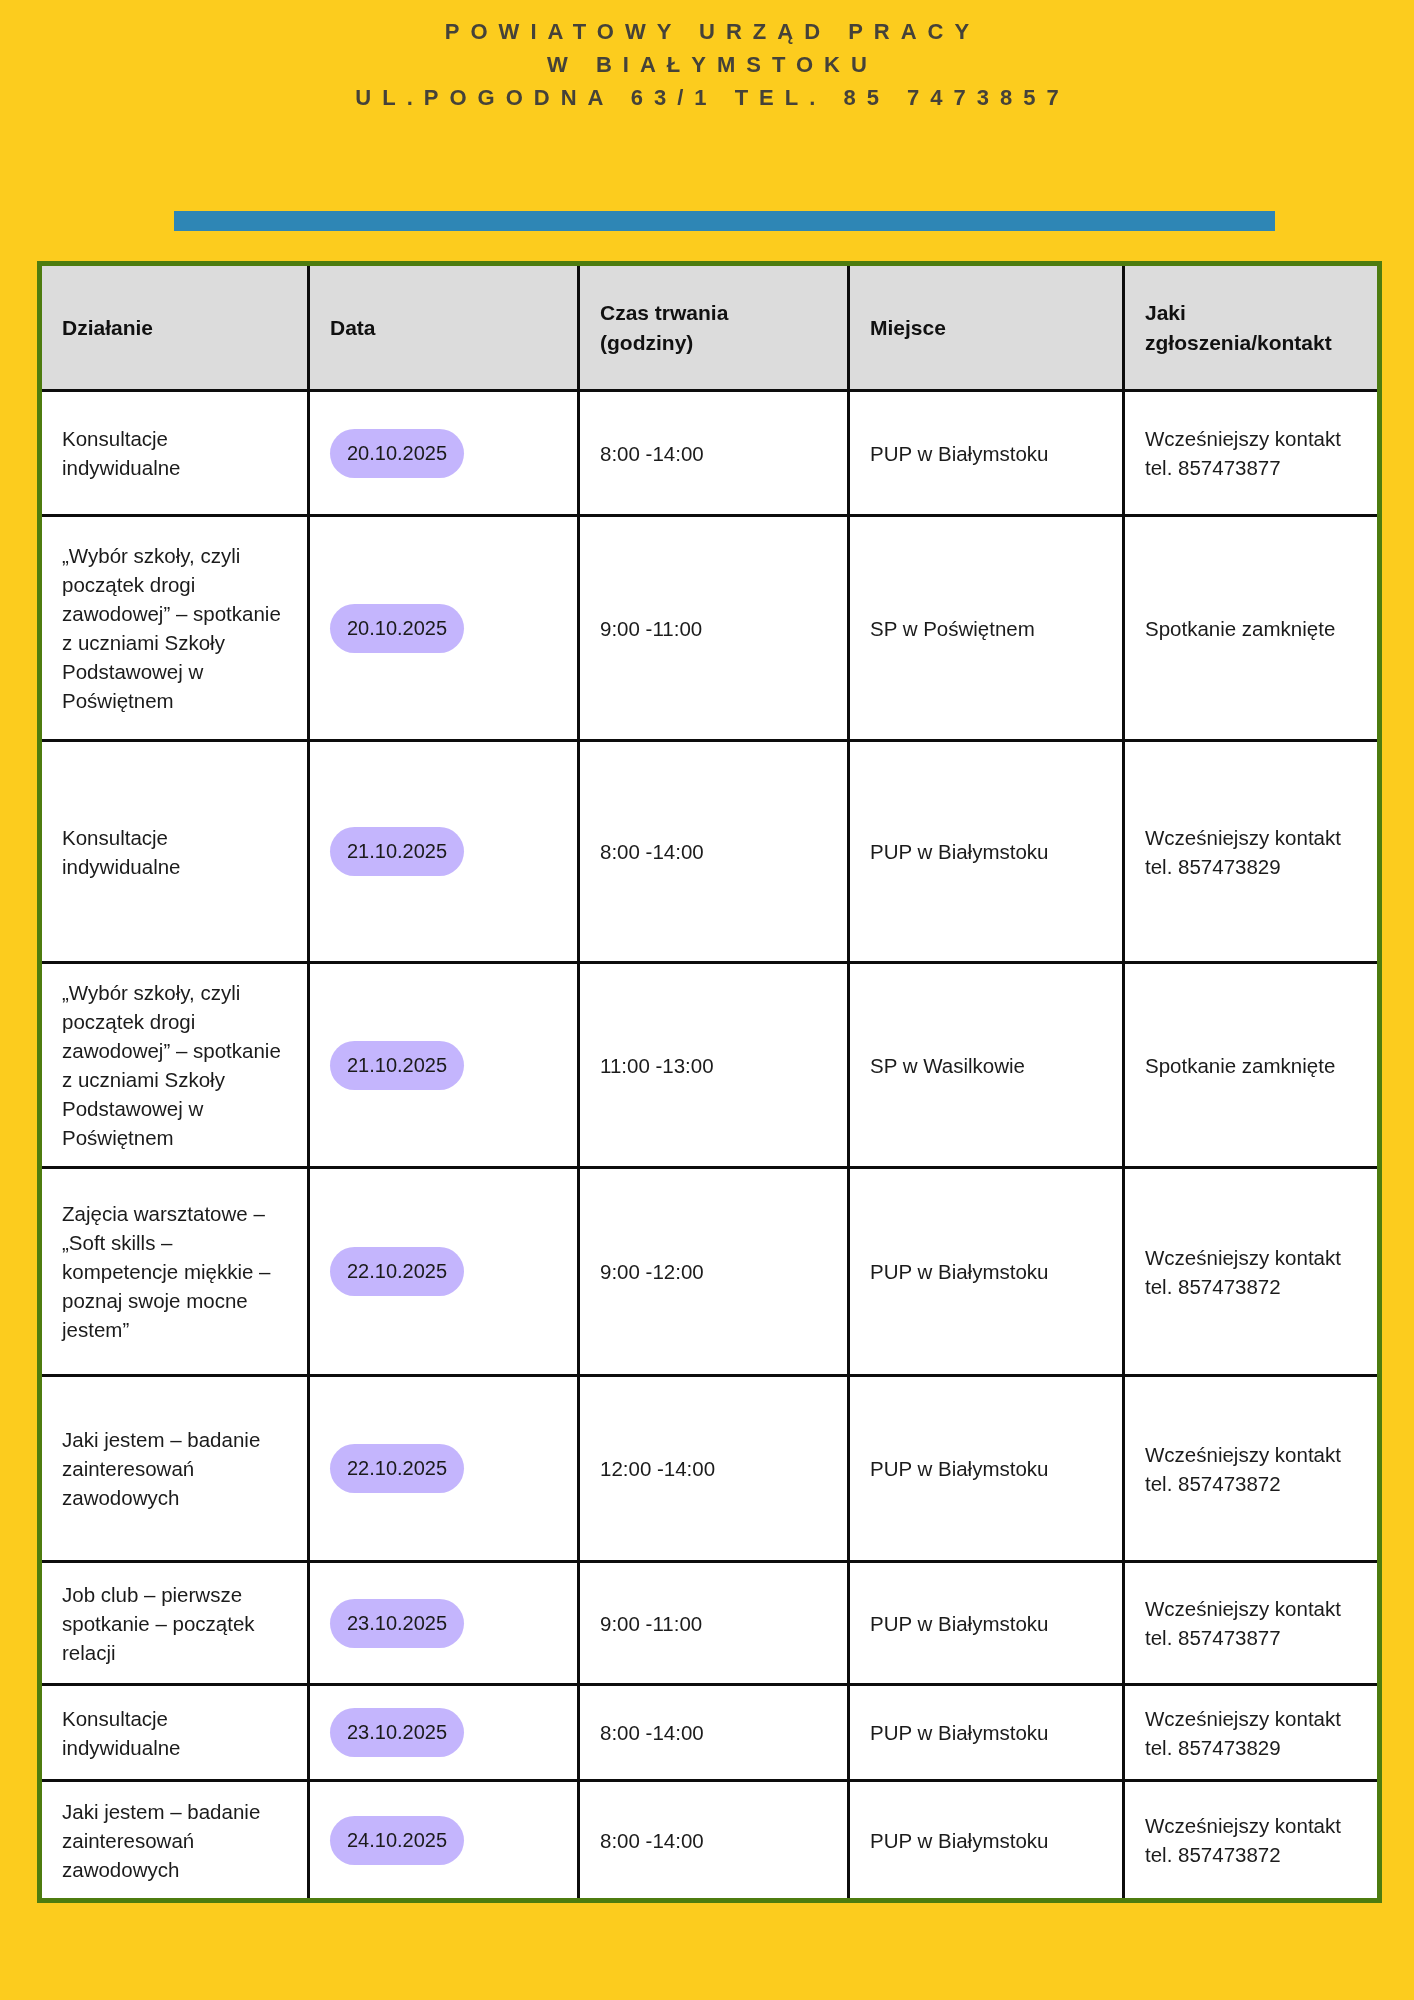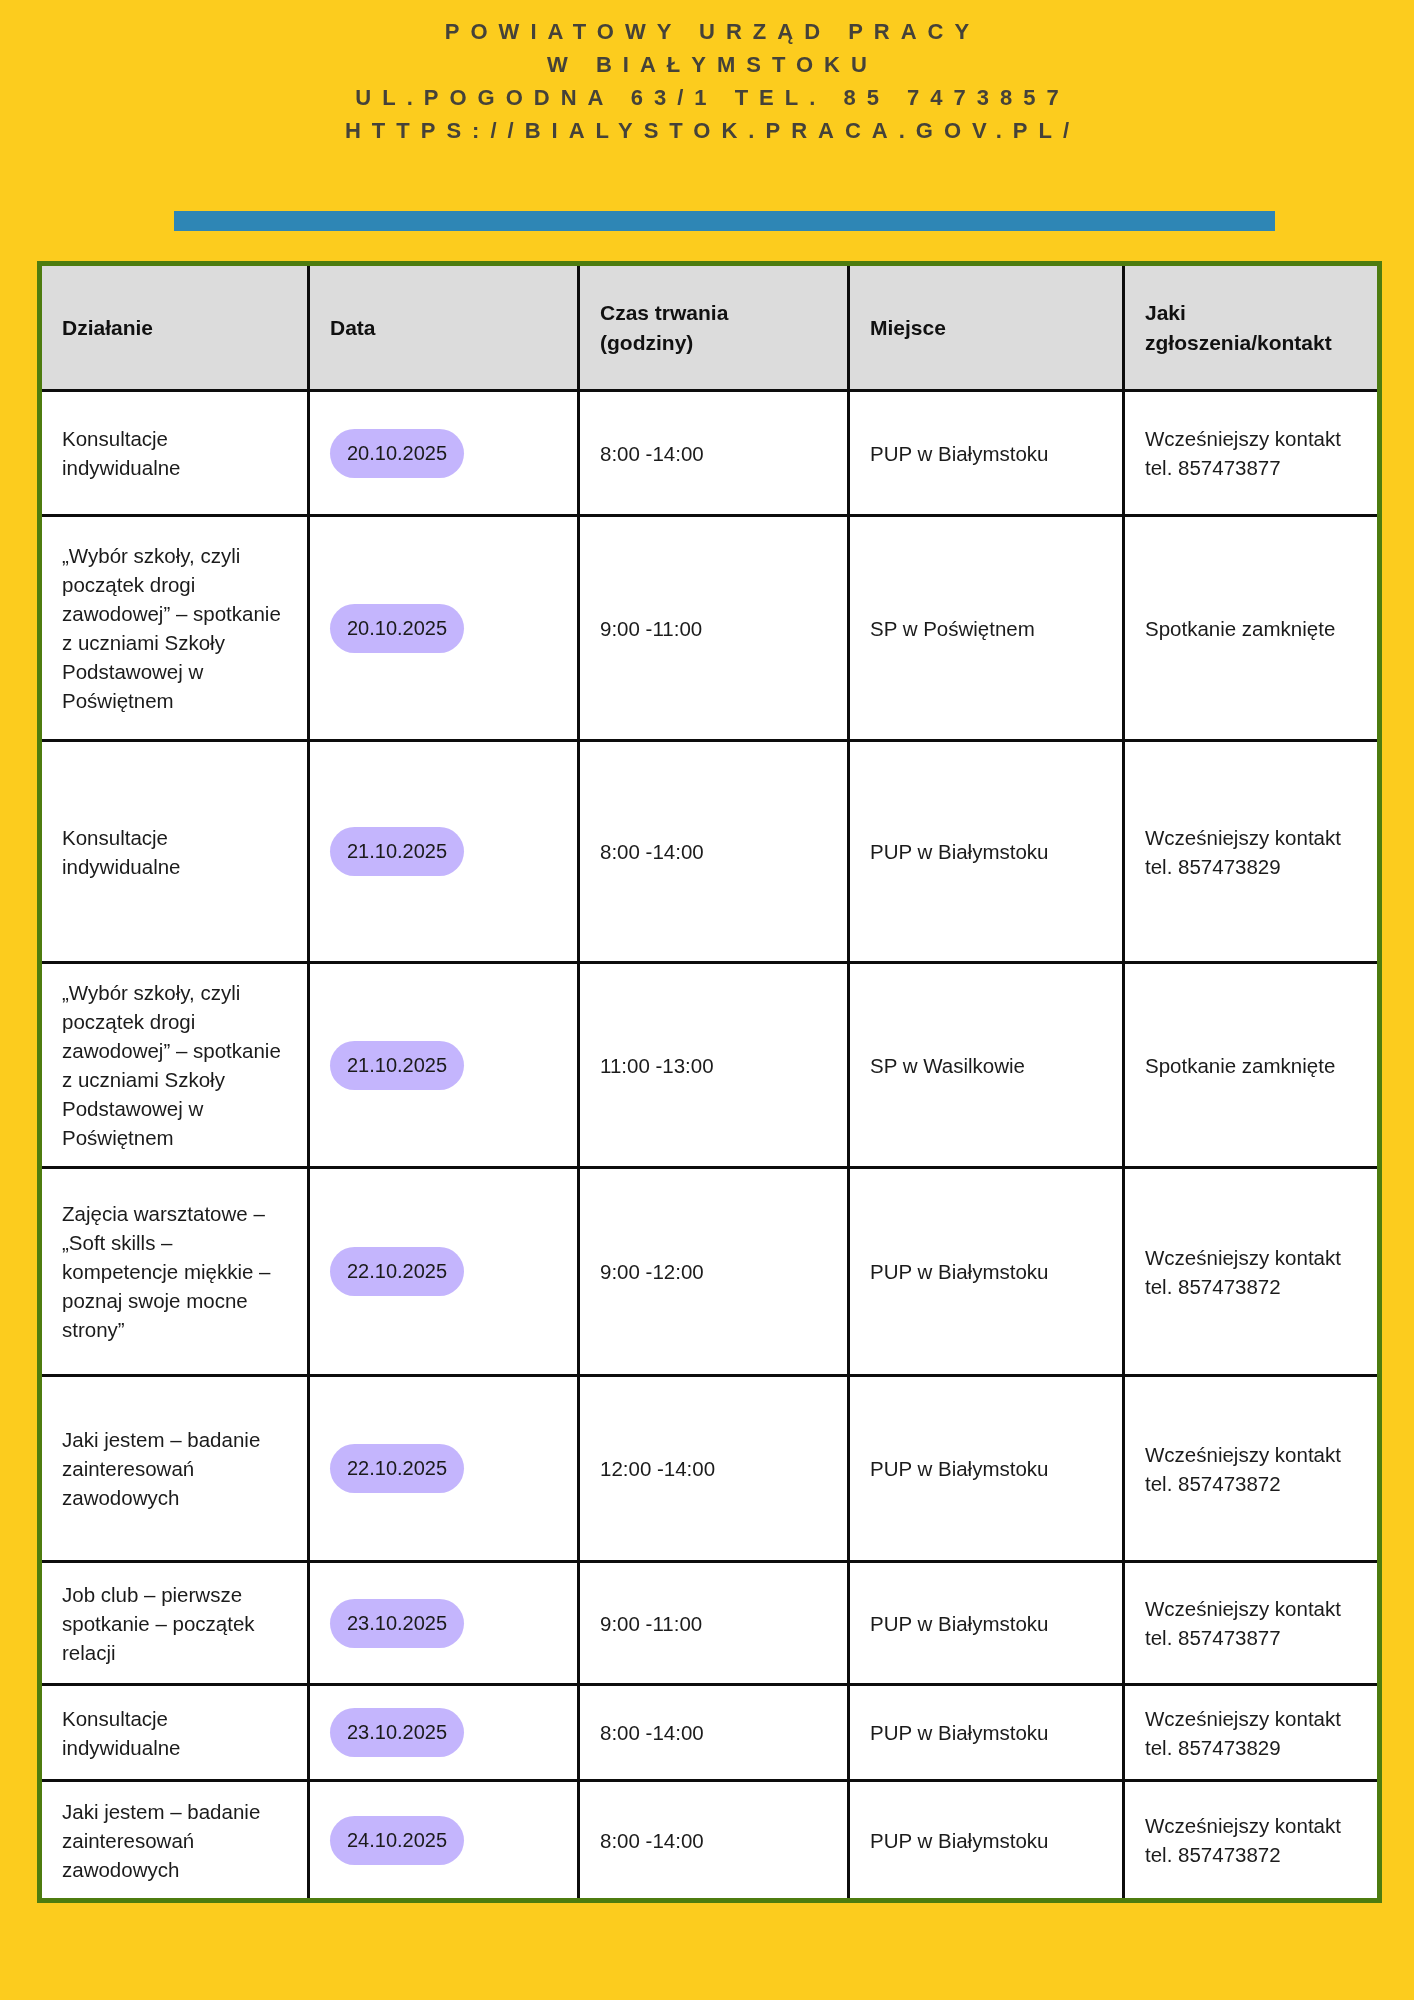--- a/index.html
+++ b/index.html
@@ -88,21 +88,20 @@
 </style>
 </head>
 <body style="background: rgb(252, 204, 30);">
 
 <div class="page">
 
   <div class="banner" style="color: rgb(69, 66, 57);">
     <div class="banner-line">POWIATOWY URZĄD PRACY</div>
     <div class="banner-line">W BIAŁYMSTOKU</div>
     <div class="banner-line">UL.POGODNA 63/1 TEL. 85 7473857</div>
-    <div class="banner-line">HTTPS://BIALYSTOK.PRACA.GOV.PL/</div>
   </div>
 
   <div class="divider" style="background: rgb(46, 134, 181);"></div>
 
   <table class="schedule">
     <colgroup>
       <col style="width:269px">
       <col style="width:270px">
       <col style="width:270px">
       <col style="width:275px">
@@ -144,21 +143,21 @@
 tel. 857473829</td>
         </tr>
         <tr>
           <td class="cell-action">„Wybór szkoły, czyli początek drogi zawodowej” – spotkanie z uczniami Szkoły Podstawowej w Poświętnem</td>
           <td class="cell-date"><span class="date-pill">21.10.2025</span></td>
           <td class="cell-time">11:00 -13:00</td>
           <td class="cell-place">SP w Wasilkowie</td>
           <td class="cell-contact">Spotkanie zamknięte</td>
         </tr>
         <tr>
-          <td class="cell-action">Zajęcia warsztatowe – „Soft skills – kompetencje miękkie – poznaj swoje mocne strony”</td>
+          <td class="cell-action">Zajęcia warsztatowe – „Soft skills – kompetencje miękkie – poznaj swoje mocne jestem”</td>
           <td class="cell-date"><span class="date-pill">22.10.2025</span></td>
           <td class="cell-time">9:00 -12:00</td>
           <td class="cell-place">PUP w Białymstoku</td>
           <td class="cell-contact">Wcześniejszy kontakt
 tel. 857473872</td>
         </tr>
         <tr>
           <td class="cell-action">Jaki jestem – badanie zainteresowań zawodowych</td>
           <td class="cell-date"><span class="date-pill">22.10.2025</span></td>
           <td class="cell-time">12:00 -14:00</td>

